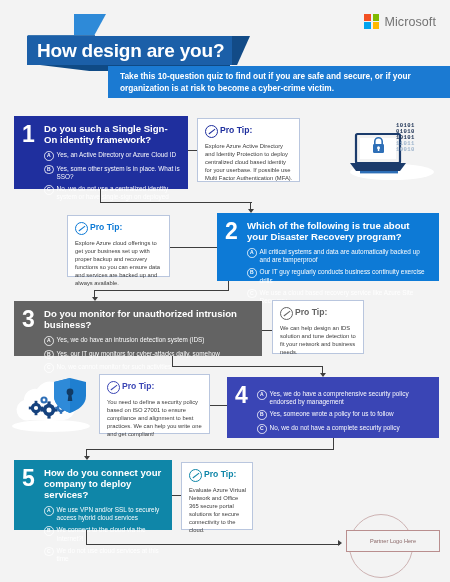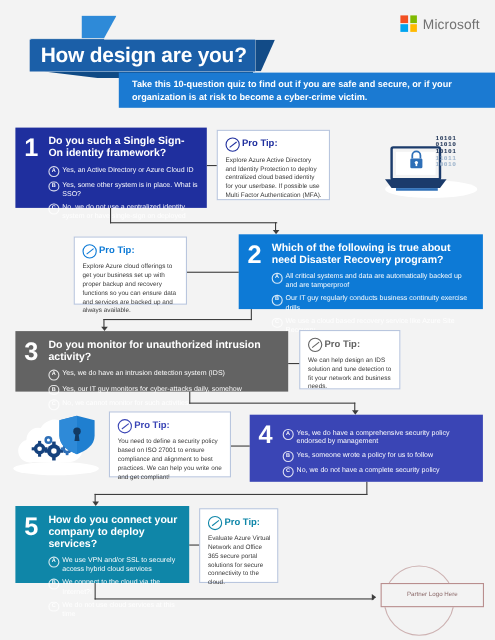--- a/index.html
+++ b/index.html
@@ -169,21 +169,21 @@
   </div>
   <div class="ln" style="left:188px;top:150px;width:9px;height:1.4px;"></div>
 
   <div class="ln" style="left:100px;top:189px;width:1.4px;height:14px;"></div>
   <div class="ln" style="left:100px;top:202px;width:152px;height:1.4px;"></div>
   <div class="ln" style="left:250px;top:202px;width:1.4px;height:8px;"></div>
   <div class="arrow" style="left:248px;top:209px;"></div>
 
   <div class="qcard" id="q2" style="left:217px;top:213px;width:222px;height:68px;background:#0d7ad6;">
     <div class="qnum">2</div>
-    <div class="qtext">Which of the following is true about need Disaster Recovery program?</div>
+    <div class="qtext">Which of the following is true about your Disaster Recovery program?</div>
     <div class="opts">
       <div class="opt">
         <span class="bub">A</span>
         <span>All critical systems and data are automatically backed up and are tamperproof</span>
       </div>
       <div class="opt">
         <span class="bub">B</span>
         <span>Our IT guy regularly conducts business continuity exercise drills</span>
       </div>
       <div class="opt">
@@ -202,21 +202,21 @@
   </div>
   <div class="ln" style="left:170px;top:247px;width:47px;height:1.4px;"></div>
 
   <div class="ln" style="left:228px;top:281px;width:1.4px;height:10px;"></div>
   <div class="ln" style="left:94px;top:290px;width:135px;height:1.4px;"></div>
   <div class="ln" style="left:94px;top:290px;width:1.4px;height:8px;"></div>
   <div class="arrow" style="left:92px;top:297px;"></div>
 
   <div class="qcard" id="q3" style="left:14px;top:301px;width:248px;height:55px;background:#636363;">
     <div class="qnum">3</div>
-    <div class="qtext">Do you monitor for unauthorized intrusion activity?</div>
+    <div class="qtext">Do you monitor for unauthorized intrusion business?</div>
     <div class="opts">
       <div class="opt">
         <span class="bub">A</span>
         <span>Yes, we do have an intrusion detection system (IDS)</span>
       </div>
       <div class="opt">
         <span class="bub">B</span>
         <span>Yes, our IT guy monitors for cyber-attacks daily, somehow</span>
       </div>
       <div class="opt">

